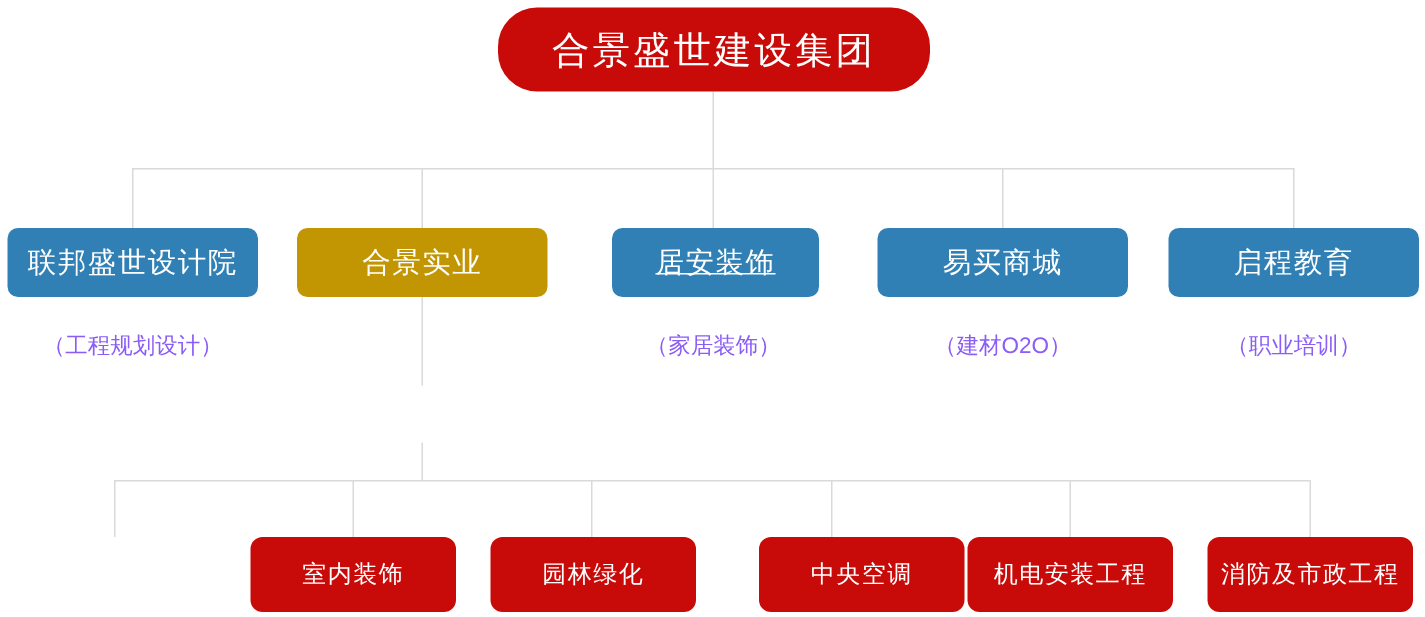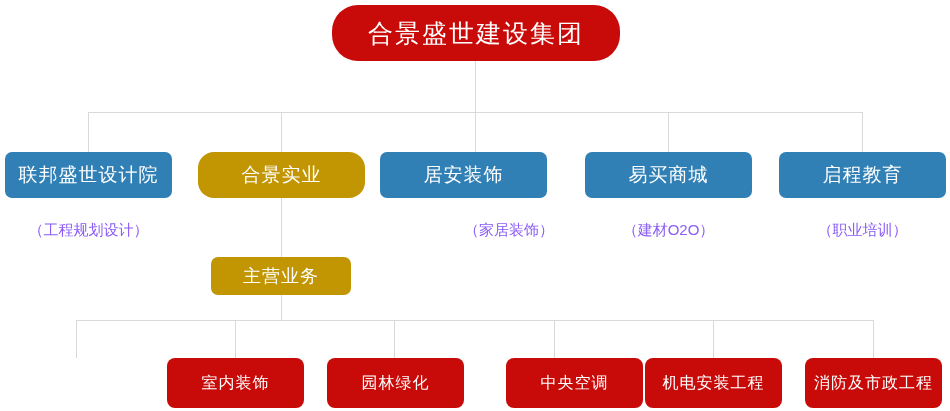--- a/index.html
+++ b/index.html
@@ -96,44 +96,41 @@
   <div class="conn v" style="left:281px; top:112px; height:40px;"></div>
   <div class="conn v" style="left:475px; top:112px; height:40px;"></div>
   <div class="conn v" style="left:668px; top:112px; height:40px;"></div>
   <div class="conn v" style="left:862px; top:112px; height:40px;"></div>
 
   <div class="node div-node blue" style="left:5px; top:152px; width:167px; height:46px;">
     <span>联邦盛世设计院</span>
   </div>
   <div class="caption" style="left:8px; top:220px; width:161px;">（工程规划设计）</div>
 
-  <div class="node div-node gold" style="left:198px; top:152px; width:167px; height:46px;border-radius:16px;">
+  <div class="node div-node gold" style="left:198px; top:152px; width:167px; height:46px;">
     <span>合景实业</span>
   </div>
 
-  <div class="node div-node blue" style="left:380px; top:152px; width:167px; height:46px;">
+  <div class="node div-node blue" style="left:408px; top:152px; width:138px; height:46px;text-decoration:underline;">
     <span>居安装饰</span>
   </div>
-  <div class="caption" style="left:395px; top:220px; width:161px;text-align:right;">（家居装饰）</div>
+  <div class="caption" style="left:395px; top:220px; width:161px;">（家居装饰）</div>
 
   <div class="node div-node blue" style="left:585px; top:152px; width:167px; height:46px;">
     <span>易买商城</span>
   </div>
   <div class="caption" style="left:588px; top:220px; width:161px;">（建材O2O）</div>
 
   <div class="node div-node blue" style="left:779px; top:152px; width:167px; height:46px;">
     <span>启程教育</span>
   </div>
   <div class="caption" style="left:782px; top:220px; width:161px;">（职业培训）</div>
 
   <div class="conn v" style="left:281px; top:198px; height:59px; z-index:1;"></div>
 
-  <div class="node biz-node gold" style="left:211px; top:257px; width:140px; height:38px;">
-    <span>主营业务</span>
-  </div>
 
   <div class="conn v" style="left:281px; top:295px; height:25px;"></div>
 
   <div class="conn h" style="left:76px; top:320px; width:797px;"></div>
 
   <div class="conn v" style="left:76px;  top:320px; height:38px;"></div>
   <div class="conn v" style="left:235px; top:320px; height:38px;"></div>
   <div class="conn v" style="left:394px; top:320px; height:38px;"></div>
   <div class="conn v" style="left:554px; top:320px; height:38px;"></div>
   <div class="conn v" style="left:713px; top:320px; height:38px;"></div>

